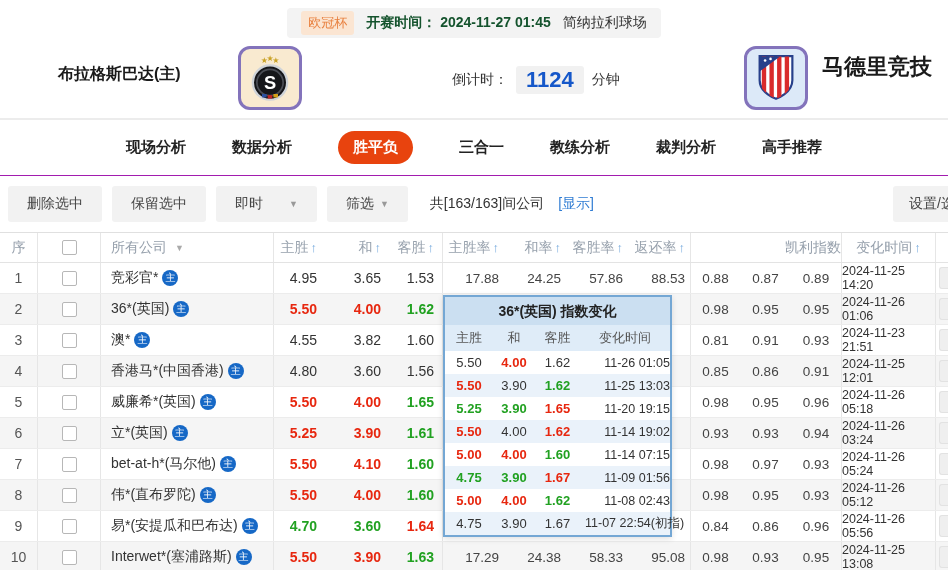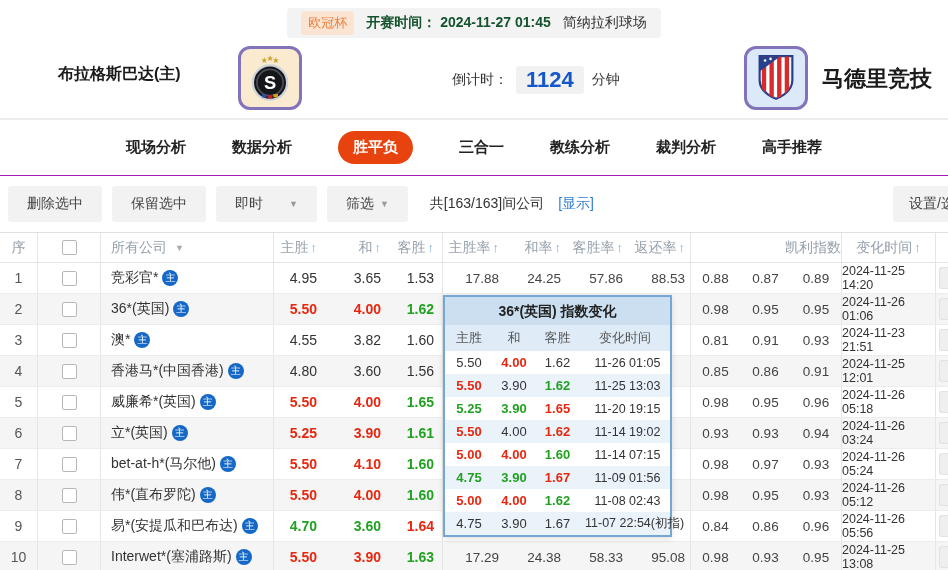--- a/index.html
+++ b/index.html
@@ -10,21 +10,21 @@
   }
   
   .topbar { height:30px; margin-top:8px; display:flex; justify-content:center; }
   .topbar-inner { background:#f3f3f3; border-radius:4px; display:flex; align-items:center; padding:0 14px; gap:12px; height:30px; }
   .league-badge { background:#fbe5d2; color:#e8803f; font-size:13px; padding:3px 7px; border-radius:3px; cursor:pointer; }
   .kick { font-weight:bold; color:#14532d; font-size:14px; }
   .venue { color:#333; font-size:14px; }
   
   .team-row { height:82px; position:relative; border-bottom:2px solid #ececec; }
   .home-name { position:absolute; left:58px; top:26px; font-size:16px; font-weight:bold; color:#1a1a1a; }
-  .away-name { position:absolute; left:822px; top:26px; font-size:22px; font-weight:bold; color:#1a1a1a; }
+  .away-name { position:absolute; left:822px; top:14px; font-size:22px; font-weight:bold; color:#1a1a1a; }
   .logo-box { position:absolute; top:8px; width:64px; height:64px; border-radius:12px; border:3px solid #8373bb; display:flex; align-items:center; justify-content:center; }
   .sparta-box { left:238px; background:#f9ead0; }
   .atm-box { left:744px; background:#dce9f8; }
   .countdown { position:absolute; left:452px; top:28px; display:flex; align-items:center; gap:8px; font-size:14px; color:#333; }
   .cd-value { background:#f1f1f1; color:#1557c9; font-size:22px; font-weight:bold; padding:1px 10px; border-radius:3px; }
   
   .tabs { height:56px; display:flex; align-items:center; justify-content:center; gap:46px; border-bottom:1px solid #a21caf; font-size:15px; font-weight:bold; color:#222; }
   .tab { cursor:pointer; white-space:nowrap; }
   .tab.active { background:#e8430e; color:#fff; padding:7px 15px; border-radius:17px; }
   
@@ -62,21 +62,21 @@
   .time-cell { font-size:12.5px; color:#333; }
   .stub { width:9px; height:22px; background:#efefef; border:1px solid #e2e2e2; border-right:none; border-radius:3px 0 0 3px; margin-left:3px; }
   
   .popup { position:absolute; left:443px; top:295px; width:229px; border:2px solid #74a7d4; background:#be185d; z-index:5; box-shadow:0 2px 6px rgba(0,0,0,.12); }
   .popup-title { background:#cbdff1; text-align:center; font-weight:bold; font-size:14px; color:#222; height:28px; line-height:28px; }
   .popup-head,.popup-row { display:grid; grid-template-columns:48px 42px 45px auto; align-items:center; }
   .popup-head { background:#dfecf8; color:#555; height:26px; font-size:13px; }
   .popup-row { height:23px; font-size:13px; background:#fff; }
   .popup-row.alt { background:#eaf2fa; }
   .pc { text-align:center; }
-  .pt { text-align:center; padding-left:5px; font-size:12.5px; color:#333; white-space:nowrap; }
+  .pt { text-align:right; padding-left:5px; font-size:12.5px; color:#333; white-space:nowrap; }
   .ph-time { text-align:center; }
 </style>
 </head>
 <body>
 
 <div class="topbar">
   <div class="topbar-inner">
     <span class="league-badge">欧冠杯</span>
     <span class="kick">开赛时间： 2024-11-27 01:45</span>
     <span class="venue">简纳拉利球场</span>

